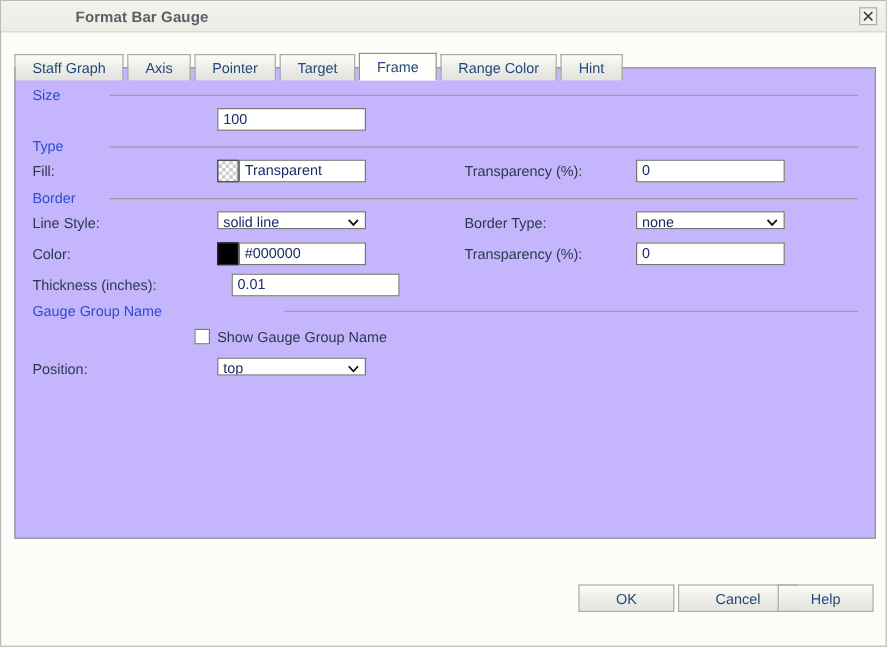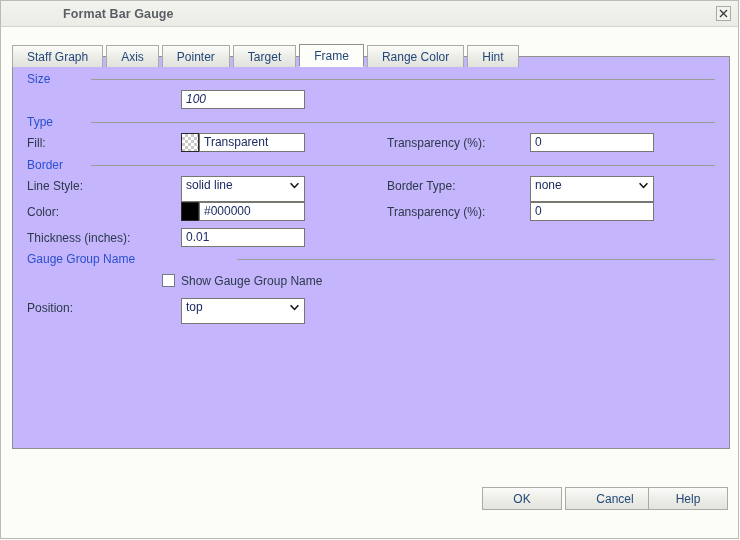--- a/index.html
+++ b/index.html
@@ -138,21 +138,21 @@
     line-height: 17px;
     padding: 0 4px;
     white-space: nowrap;
     overflow: hidden;
     cursor: text;
   }
 
   
   .sel {
     position: absolute;
-    height: 26px;
+    height: 15px;
     background: #ffffff;
     border: 1px solid #767771;
     box-sizing: border-box;
     font-size: 12px;
     color: #1c2b63;
     line-height: 17px;
     padding: 0 20px 0 4px;
     white-space: nowrap;
     overflow: hidden;
     cursor: pointer;
@@ -244,21 +244,21 @@
     <div class="tab">
         <span>Hint</span>
       </div>
   </div>
 
   <div id="panel">
 
     <div class="section-lbl" style="left:14px; top:14px;">Size</div>
     <div class="section-rule" style="left:78px; top:22px; width:624px;"></div>
 
-    <div class="txt" style="left:168px; top:33px; width:124px;font-style:italic;">100</div>
+    <div class="txt" style="left:168px; top:33px; width:124px;">100</div>
 
     <div class="section-lbl" style="left:14px; top:57px;">Type</div>
     <div class="section-rule" style="left:78px; top:65px; width:624px;"></div>
 
     <div class="lbl" style="left:14px; top:76px;">Fill:</div>
     <div class="swatch transparent" style="left:168px; top:76px;"></div>
     <div class="txt" style="left:186px; top:76px; width:106px;">Transparent</div>
 
     <div class="lbl" style="left:374px; top:76px;">Transparency (%):</div>
     <div class="txt" style="left:517px; top:76px; width:124px;">0</div>
@@ -283,21 +283,21 @@
     </div>
 
     <div class="lbl" style="left:14px; top:145px;">Color:</div>
     <div class="swatch black" style="left:168px; top:145px;"></div>
     <div class="txt" style="left:186px; top:145px; width:106px;">#000000</div>
 
     <div class="lbl" style="left:374px; top:145px;">Transparency (%):</div>
     <div class="txt" style="left:517px; top:145px; width:124px;">0</div>
 
     <div class="lbl" style="left:14px; top:171px;">Thickness (inches):</div>
-    <div class="txt" style="left:168px; top:171px; width:124px;">0.01</div>
+    <div class="txt" style="left:180px; top:171px; width:140px;">0.01</div>
 
     <div class="section-lbl" style="left:14px; top:194px;">Gauge Group Name</div>
     <div class="section-rule" style="left:224px; top:202px; width:478px;"></div>
 
     <div class="cbox" style="left:149px; top:217px;"></div>
     <div class="lbl" style="left:168px; top:214px;">Show Gauge Group Name</div>
 
     <div class="lbl" style="left:14px; top:241px;">Position:</div>
     <div class="sel" style="left:168px; top:241px; width:124px;">
       <span>top</span>

